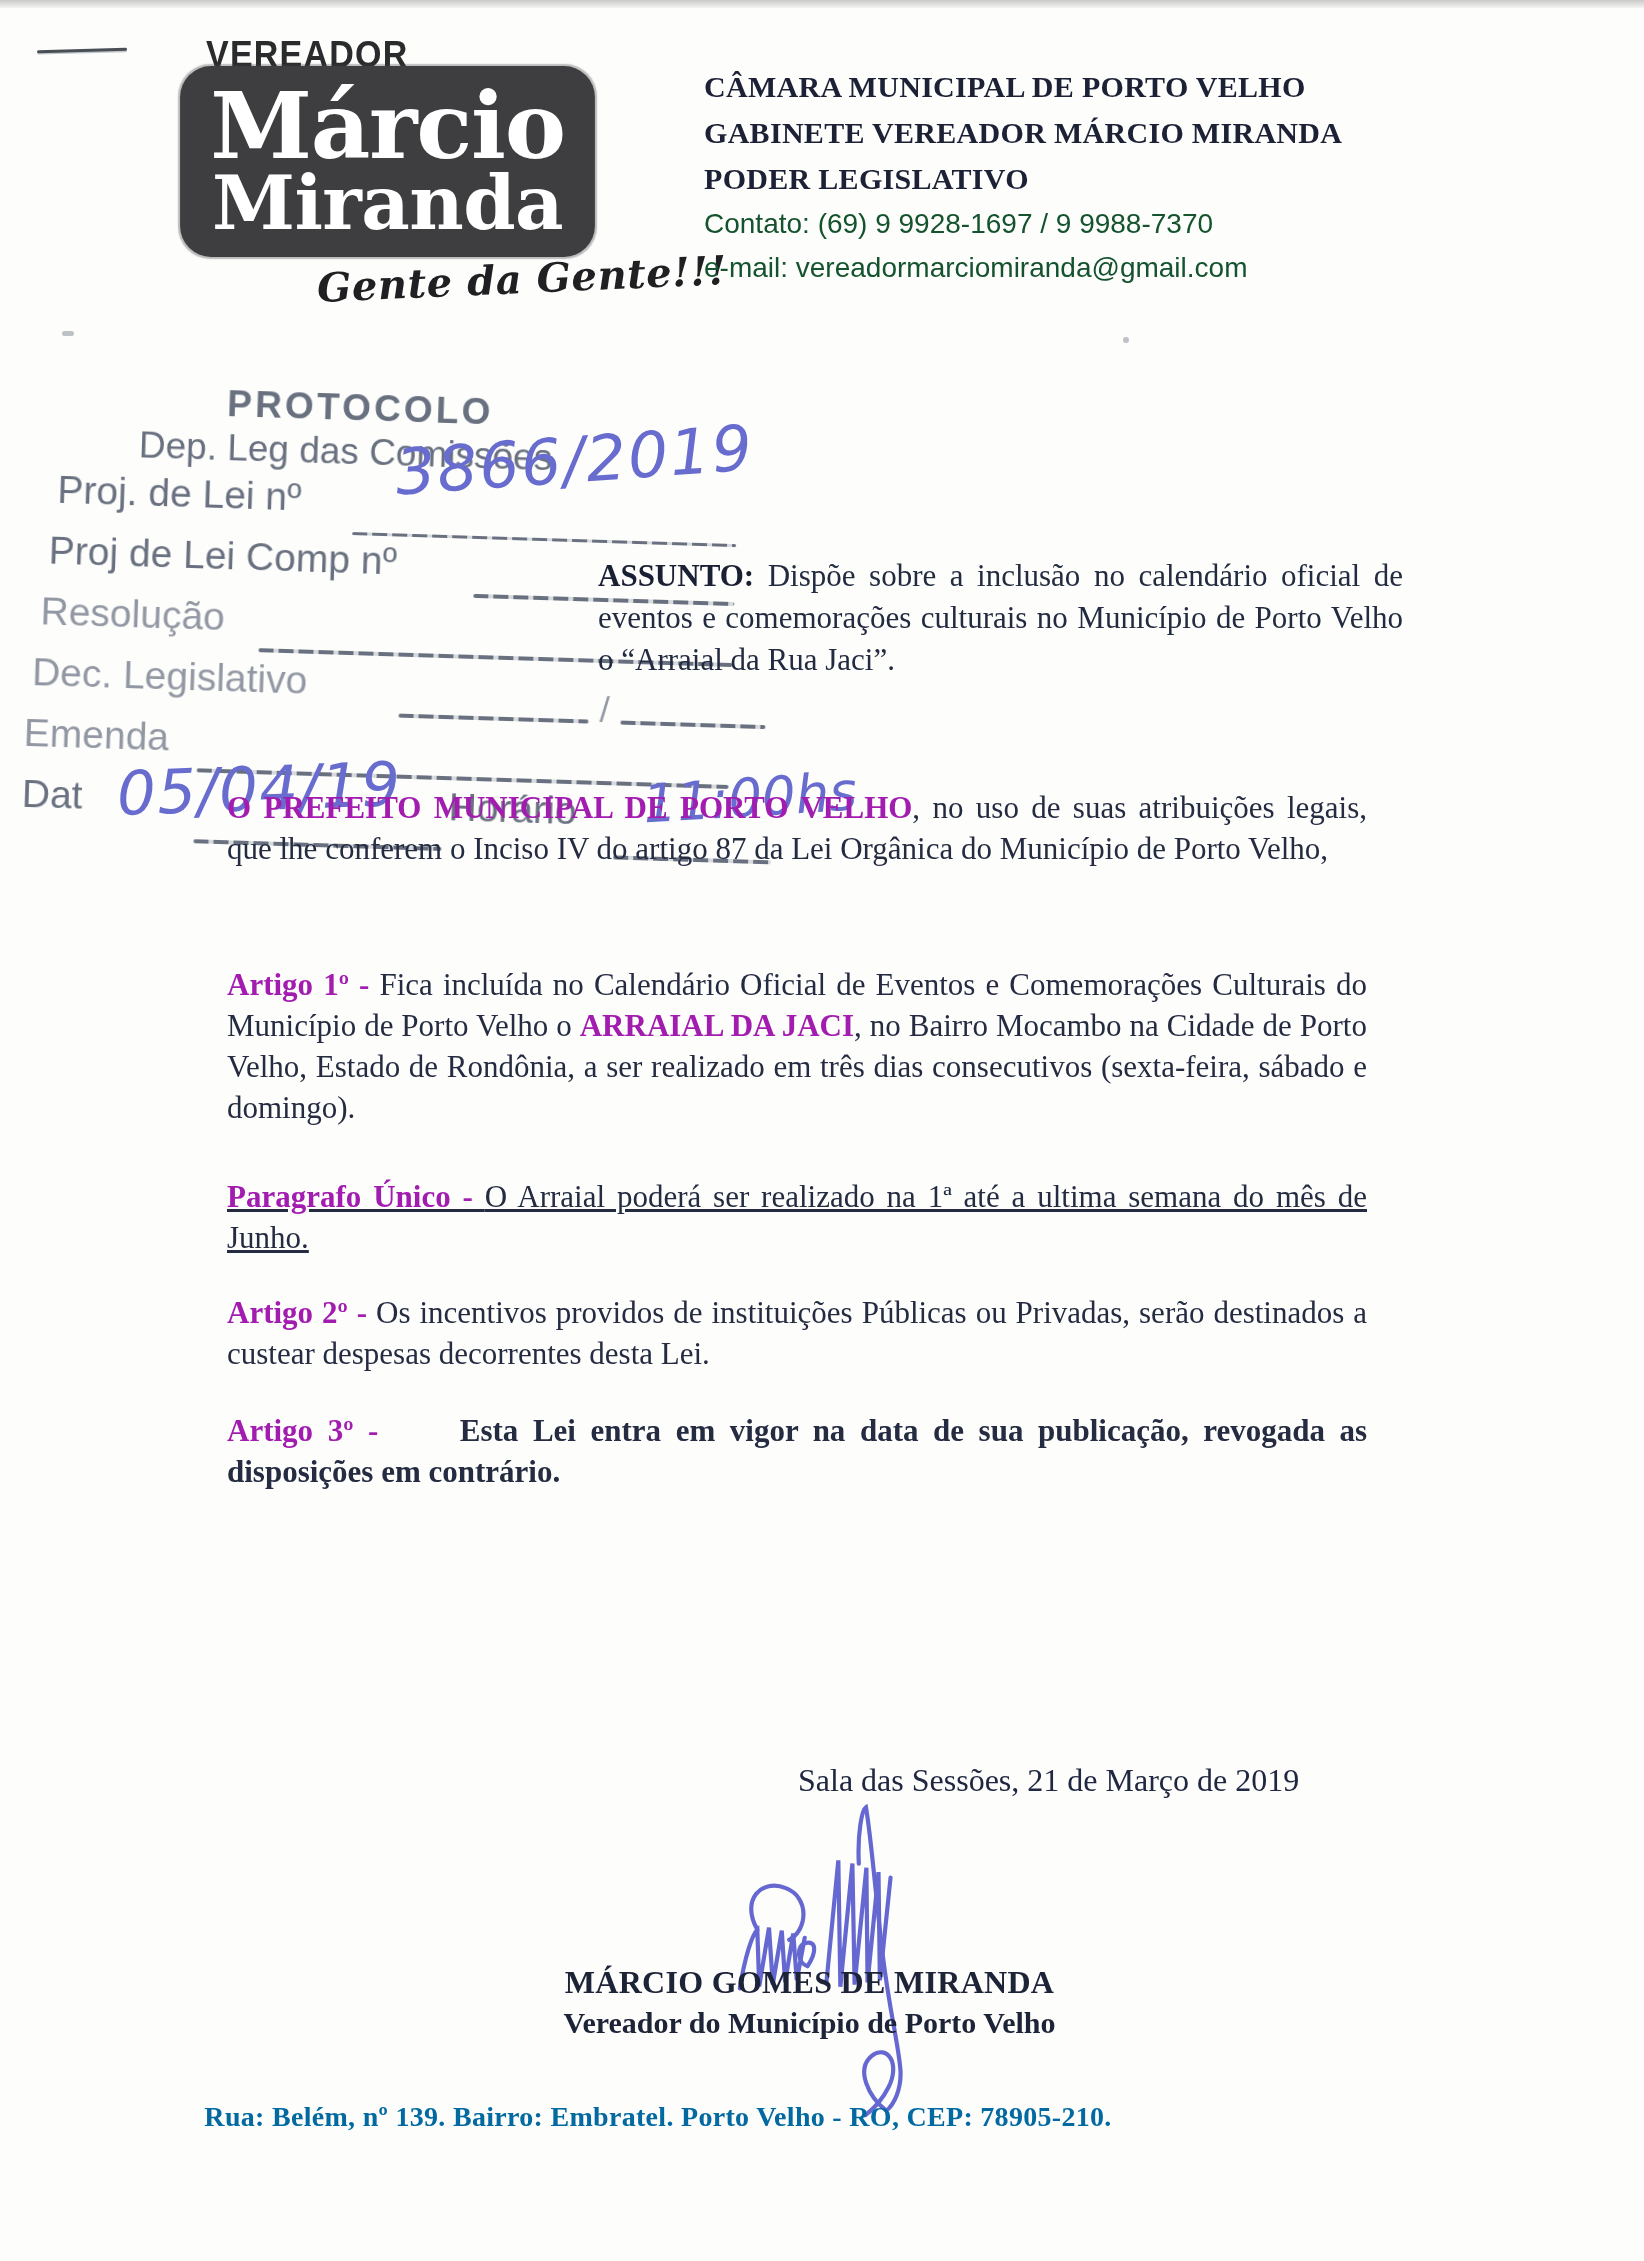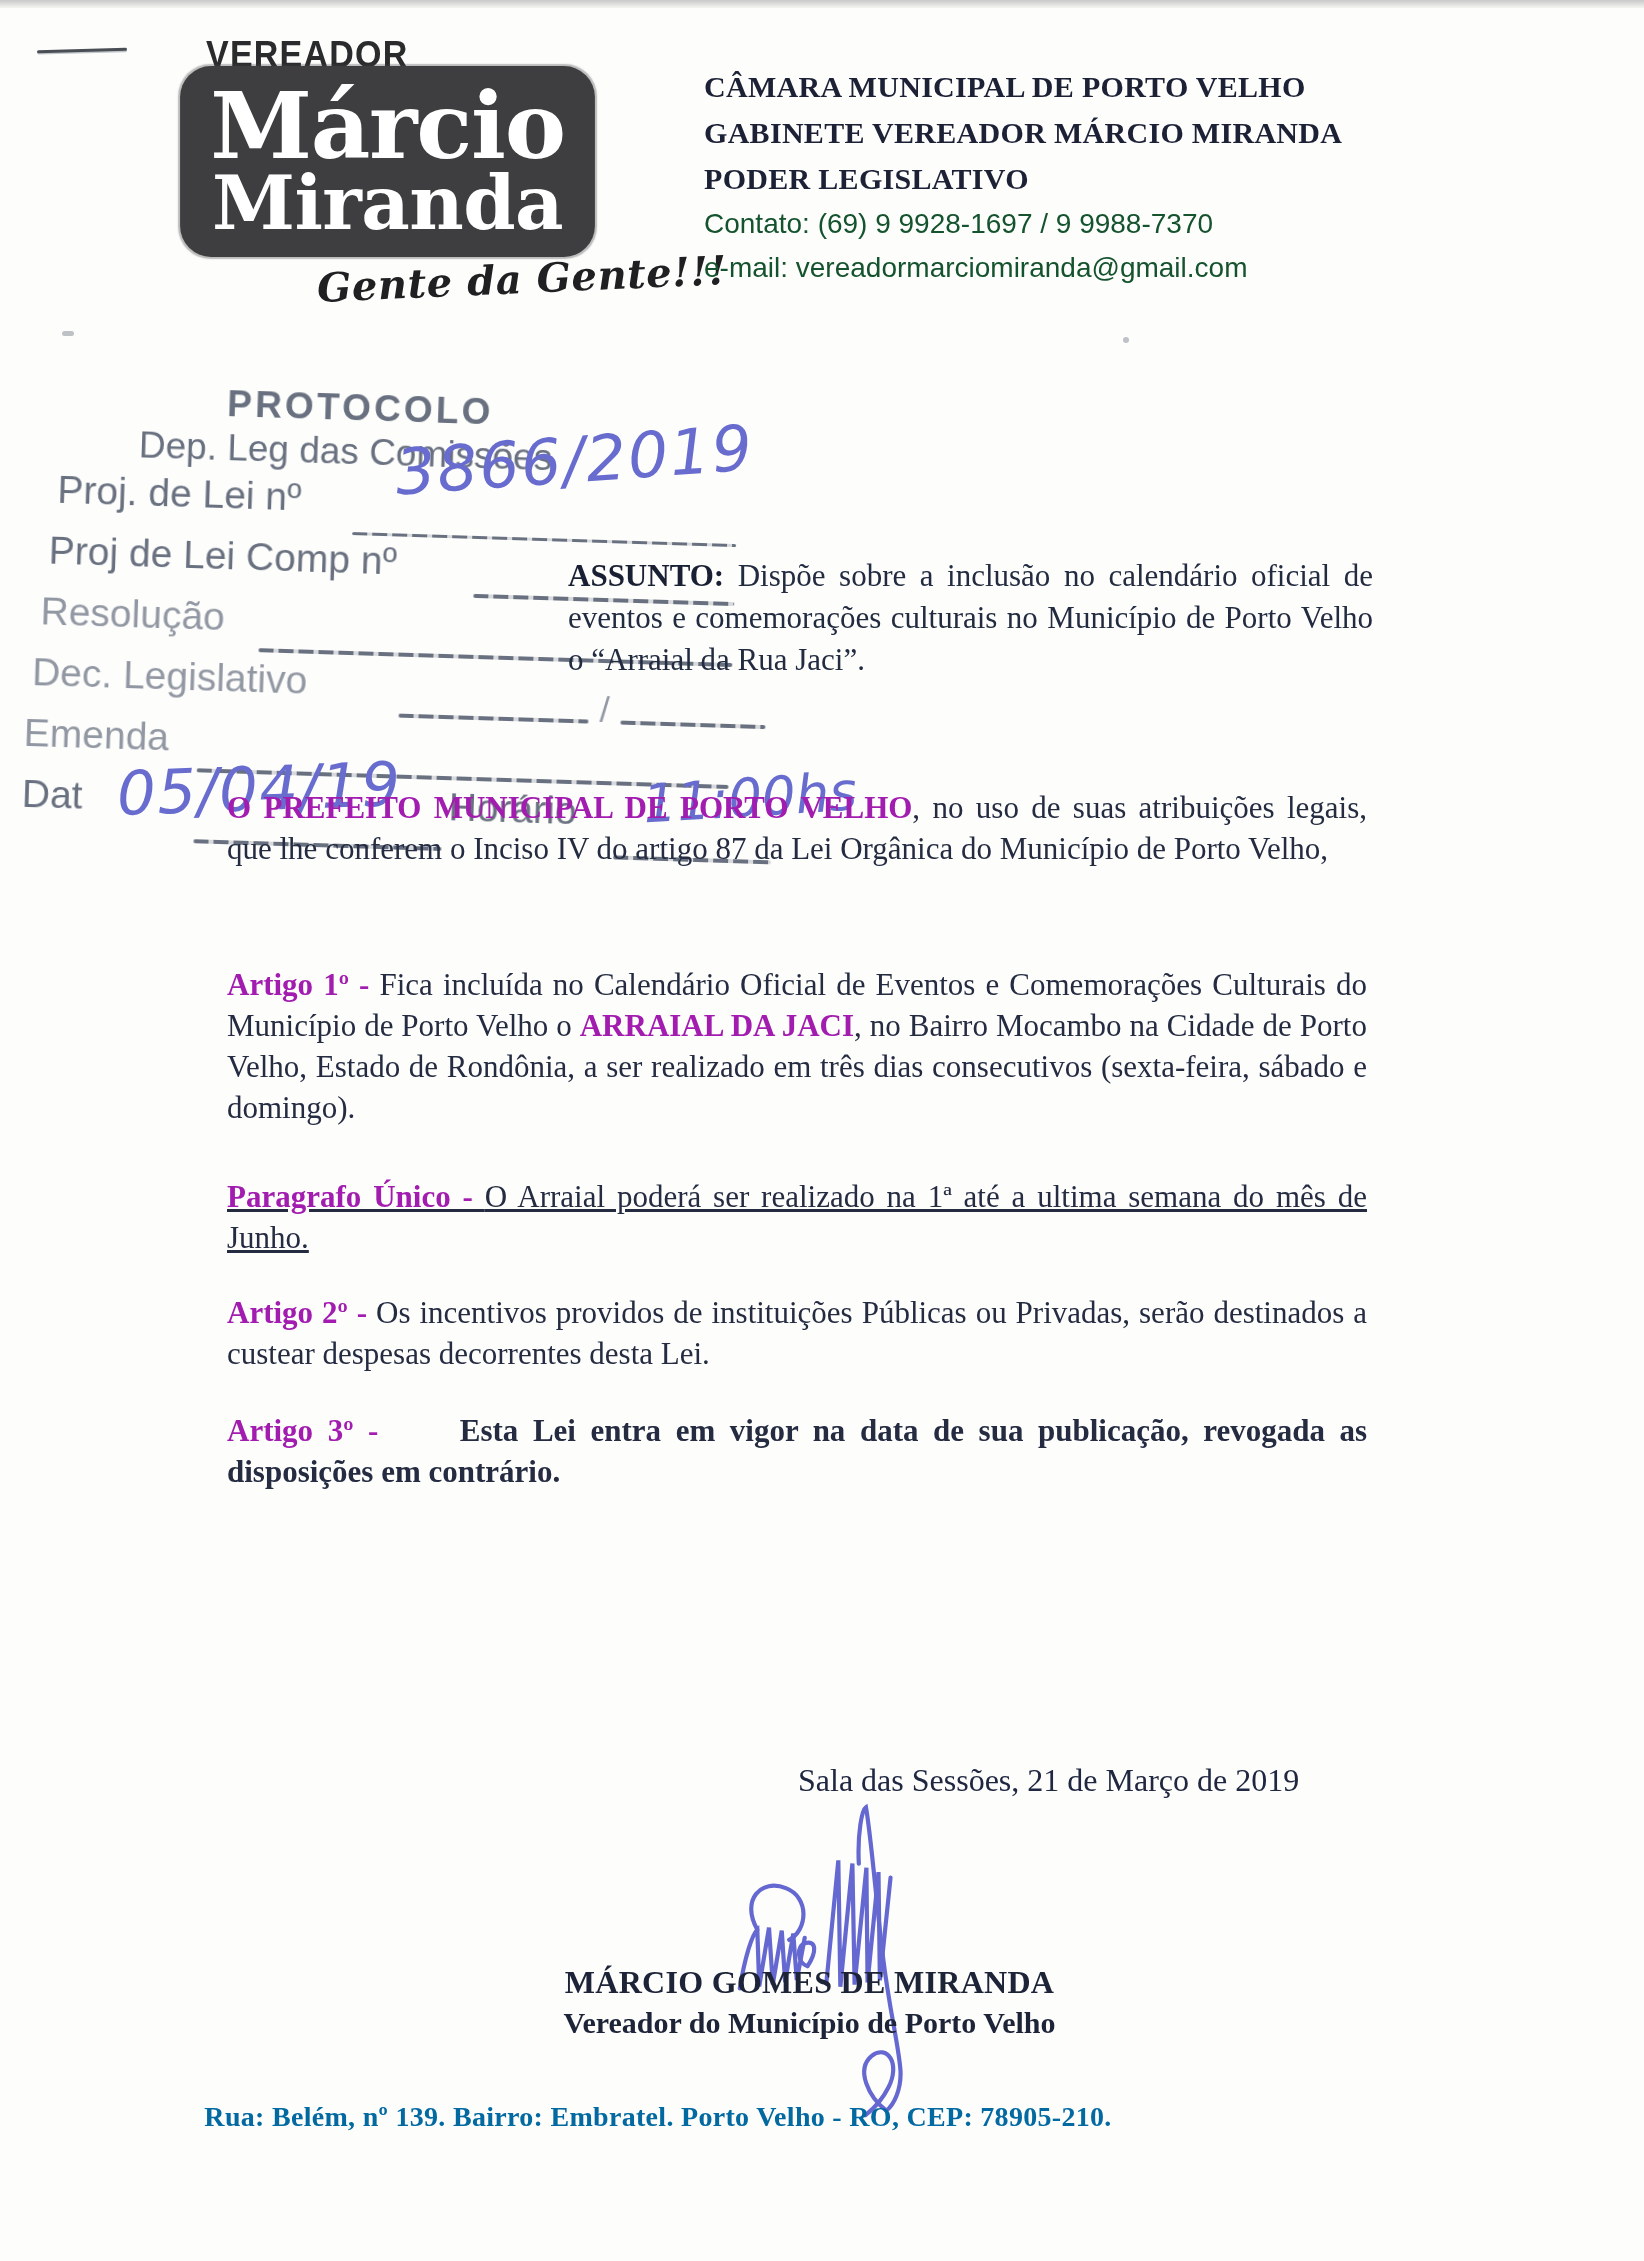--- a/index.html
+++ b/index.html
@@ -44,21 +44,21 @@
   .slash{position:absolute;font-size:35px;}
   
   .subject{left:150px;top:433px;white-space:nowrap;font-weight:bold;font-size:34px;color:#14141f;letter-spacing:0.3px;}
   .subject .blankline{display:inline-block;width:293px;border-bottom:4.5px solid #191924;height:26px;margin:0 3.9px -1.3px 6.4px;}
   
   .hand{font-family:"DejaVu Sans",sans-serif;font-style:italic;color:#686cce;white-space:nowrap;}
   .hw-num{left:395px;top:424px;font-size:63px;letter-spacing:1.9px;transform:rotate(-4deg);}
   .hw-date{left:117px;top:753px;font-size:61px;letter-spacing:1.3px;transform:rotate(-2deg);}
   .hw-time{left:643px;top:767px;font-size:53px;transform:rotate(-3.5deg);}
   
-  .assunto{left:568px;top:555px;width:805px;font-size:31px;line-height:42px;text-align:justify;color:#222b40;}
+  .assunto{left:598px;top:555px;width:805px;font-size:31px;line-height:42px;text-align:justify;color:#222b40;}
   .assunto b{color:#1a2033;}
   .bodytext{left:227px;top:787px;width:1140px;font-size:31px;line-height:41px;text-align:justify;color:#252c42;}
   .bodytext p{margin:0;}
   .p2{margin-top:34px !important;}
   .art1{margin-top:95px !important;}
   .pu{margin-top:48px !important;text-decoration:underline;}
   .art2{margin-top:34px !important;}
   .art3{margin-top:36px !important;font-weight:bold;}
   .bodytext b{color:#a21caf;}
   .tab{display:inline-block;width:67px;}

